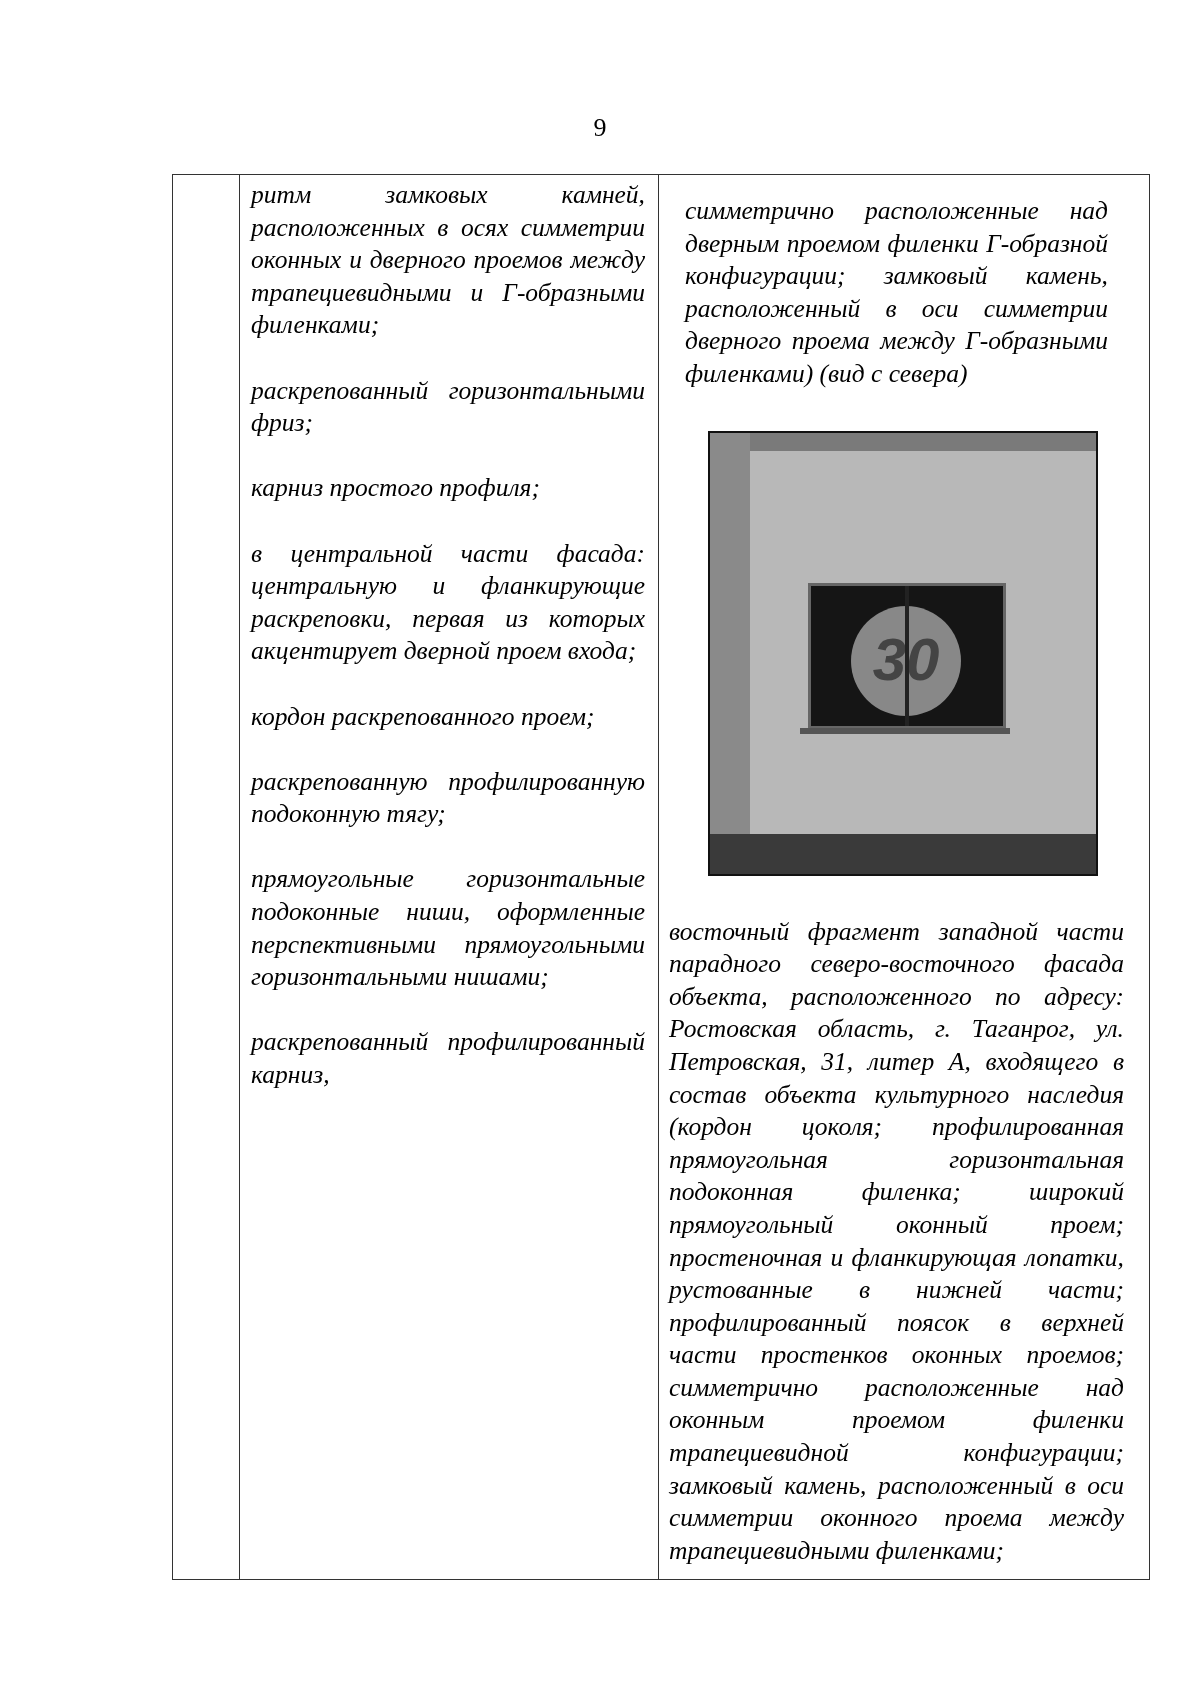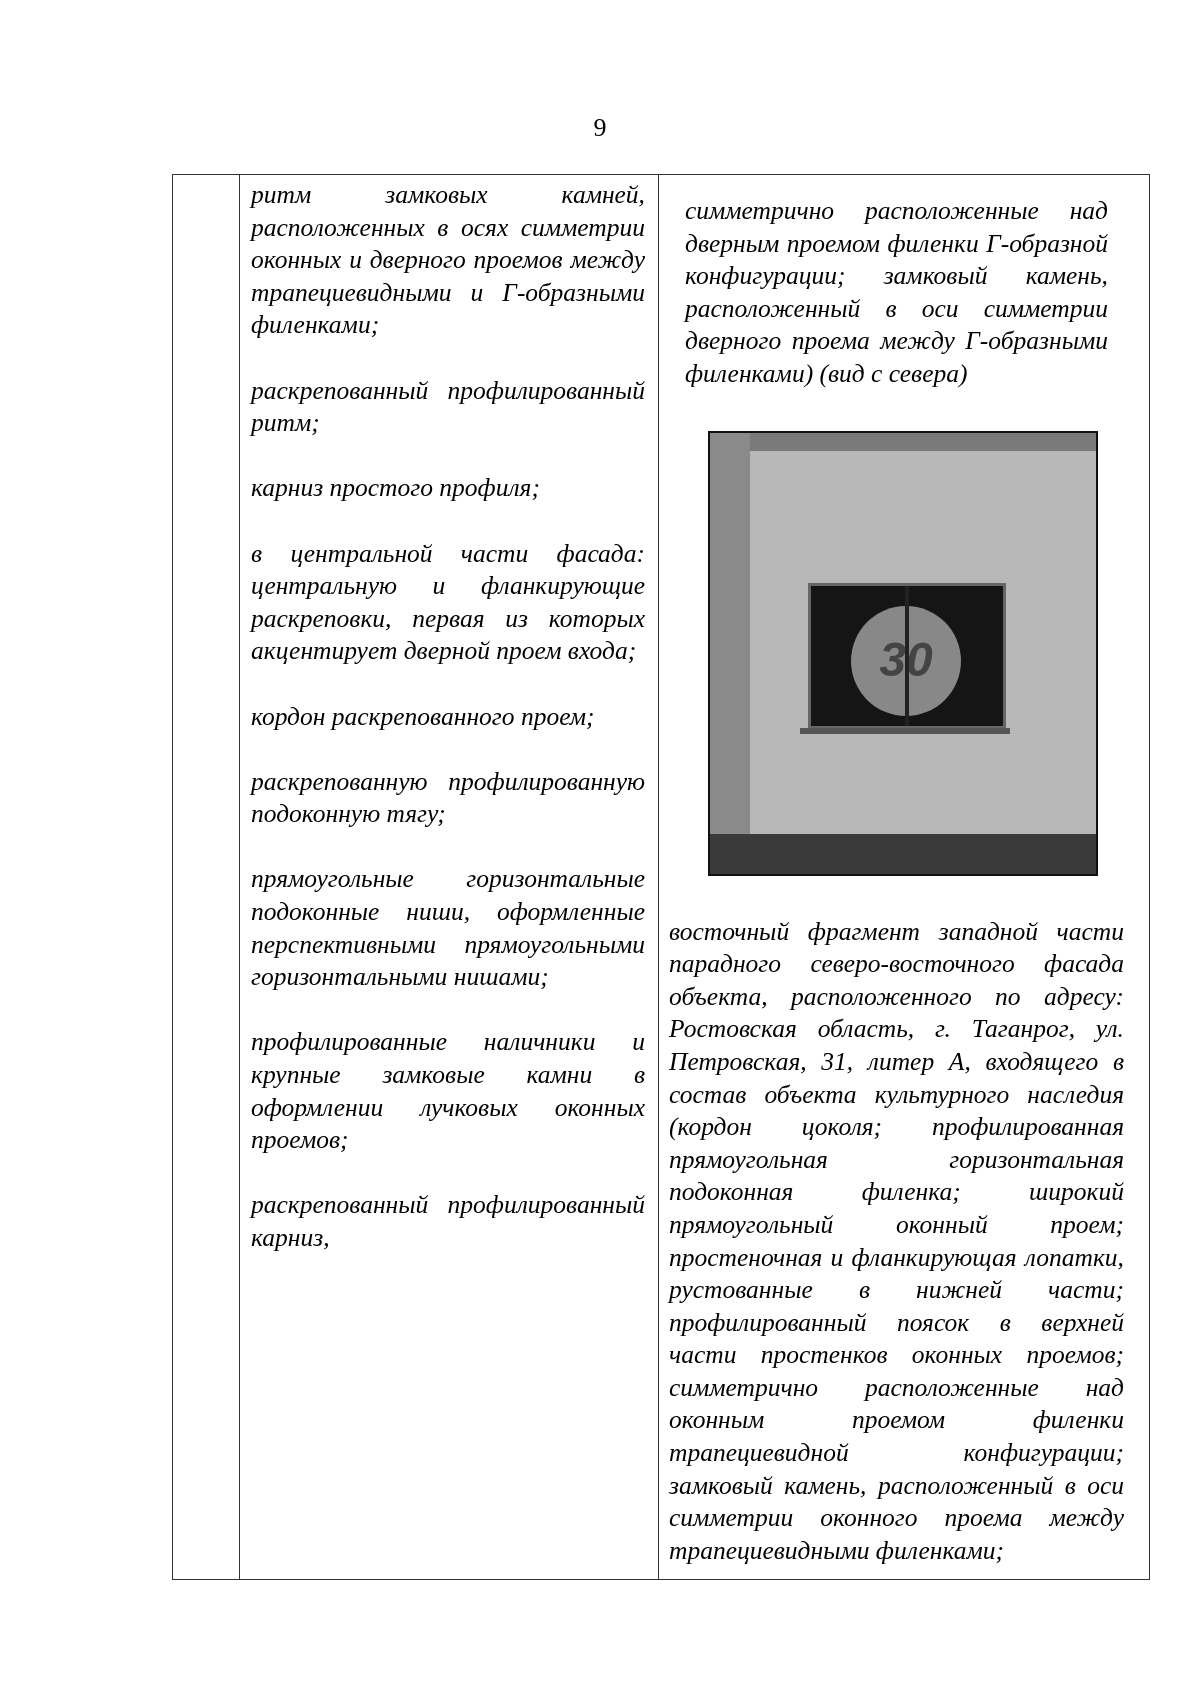--- a/index.html
+++ b/index.html
@@ -8,43 +8,42 @@
   .tbl { position:absolute; left:172px; top:174px; width:978px; height:1406px; border:1.5px solid #333; box-sizing:border-box; }
   .vline { position:absolute; top:0; bottom:0; width:1px; background:#333; }
   .col { position:absolute; top:4px; font-size:25.5px; line-height:32.6px; text-align:justify;font-style:italic; }
   .col p { margin:0 0 32.6px 0; }
   .c2 { left:78px; width:394px; }
   .c3 { left:496px; width:455px; }
   .photo { position:relative; margin:40px auto 40px 39px; width:390px; height:445px; border:2px solid #111; box-sizing:border-box; background:#b8b8b8; overflow:hidden; }
   .pillar { position:absolute; left:0; top:0; width:40px; height:100%; background:#8a8a8a; }
   .cornice { position:absolute; left:0; top:0; width:100%; height:18px; background:#7a7a7a; }
   .win { position:absolute; left:98px; top:150px; width:192px; height:140px; background:#151515; border:3px solid #666; }
-  .disc { position:absolute; left:40px; top:20px; width:110px; height:110px; border-radius:50%; background:#888; display:flex; align-items:center; justify-content:center; font-size:48px; font-family:"Liberation Sans", sans-serif; color:#444; font-weight:bold; }
+  .disc { position:absolute; left:40px; top:20px; width:110px; height:110px; border-radius:50%; background:#888; display:flex; align-items:center; justify-content:center; font-size:60px; font-family:"Liberation Sans", sans-serif; color:#444; font-weight:bold; }
   .mullion { position:absolute; left:94px; top:0; width:4px; height:100%; background:#222; }
   .plinth { position:absolute; left:0; bottom:0; width:100%; height:40px; background:#3a3a3a; }
   .sill { position:absolute; left:90px; top:295px; width:210px; height:6px; background:#555; }
 </style>
 </head>
 <body>
 
 <div class="page-num">9</div>
 
 <div class="tbl">
   <div class="vline" style="left:66px"></div>
   <div class="vline" style="left:485px"></div>
 
   <div class="col c2">
     <p>ритм замковых камней, расположенных в осях симметрии оконных и дверного проемов между трапециевидными и Г-образными филенками;</p>
-    <p>раскрепованный профилированный ритм;</p>
+    <p>раскрепованный горизонтальными фриз;</p>
     <p>карниз простого профиля;</p>
     <p>в центральной части фасада: центральную и фланкирующие раскреповки, первая из которых акцентирует дверной проем входа;</p>
     <p>кордон раскрепованного проем;</p>
     <p>раскрепованную профилированную подоконную тягу;</p>
     <p>прямоугольные горизонтальные подоконные ниши, оформленные перспективными прямоугольными горизонтальными нишами;</p>
-    <p>профилированные наличники и крупные замковые камни в оформлении лучковых оконных проемов;</p>
     <p>раскрепованный профилированный карниз,</p>
   </div>
 
   <div class="col c3">
     <p style="margin:16px">симметрично расположенные над дверным проемом филенки Г-образной конфигурации; замковый камень, расположенный в оси симметрии дверного проема между Г-образными филенками) (вид с севера)</p>
     <div class="photo">
       <div class="cornice"></div>
       <div class="pillar"></div>
       <div class="win">
         <div class="disc">30</div>

